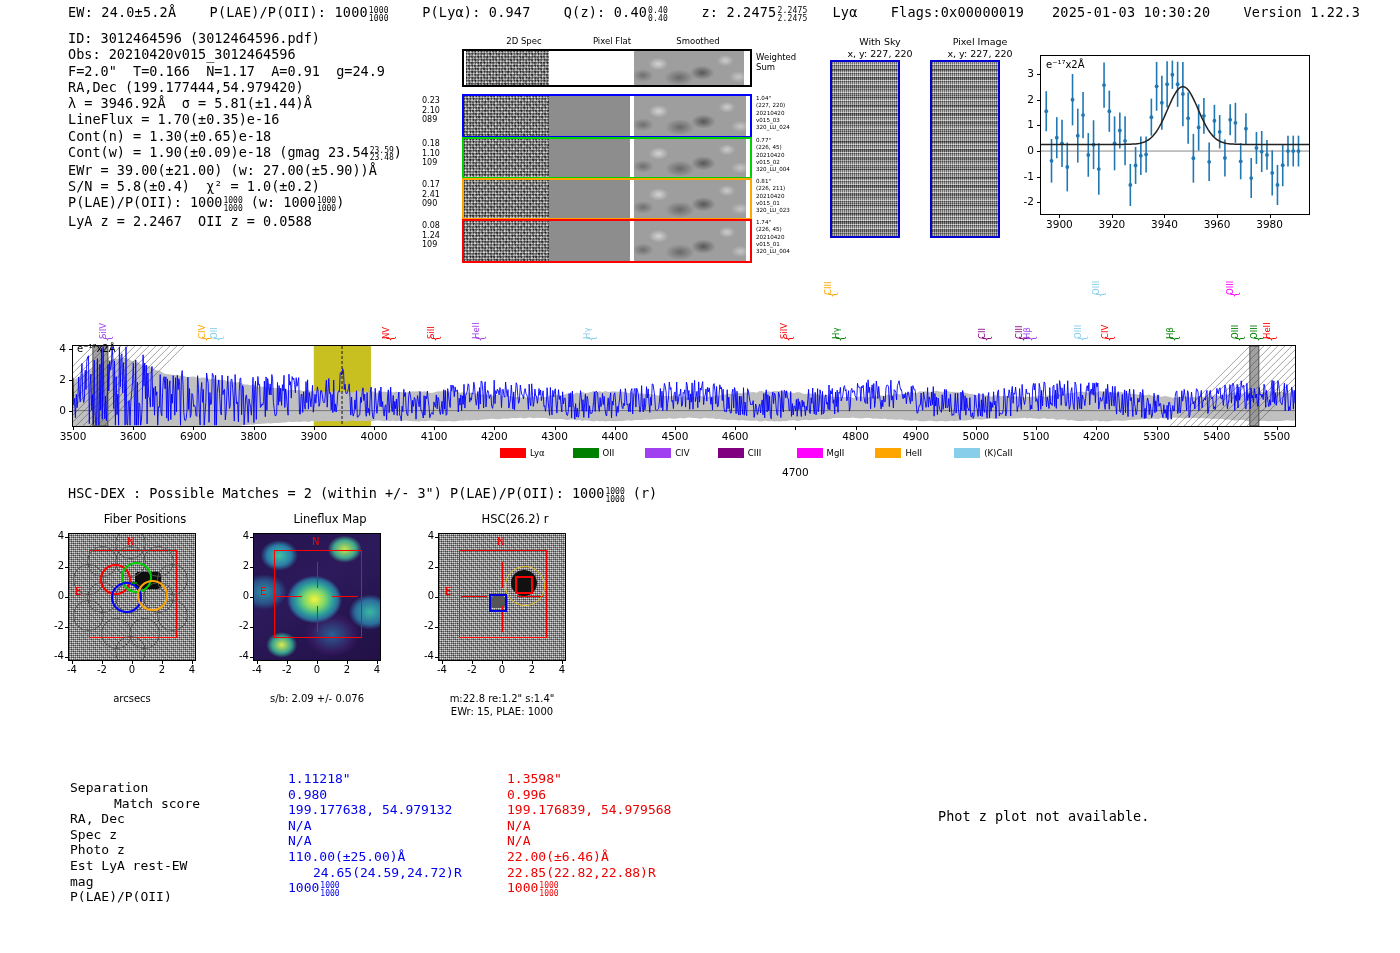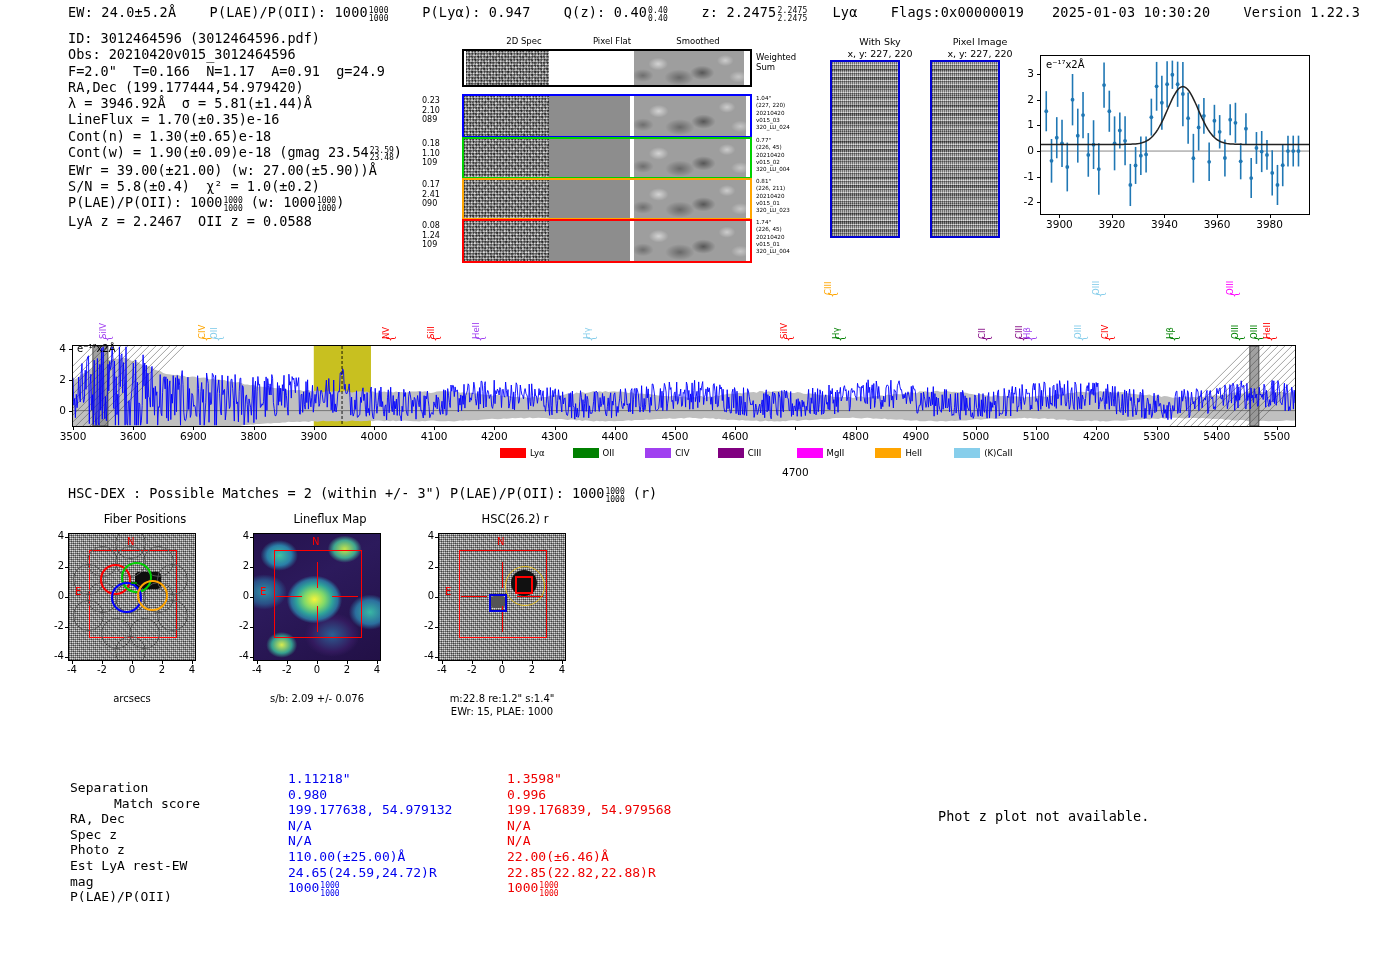--- a/index.html
+++ b/index.html
@@ -662,21 +662,21 @@
     <div class="lab" style="top: 68.4px;">Photo z</div>
     <div class="lab" style="top: 84px;">Est LyA rest-EW</div>
     <div class="lab" style="top: 99.6px;">mag</div>
     <div class="lab" style="top: 115.2px;">P(LAE)/P(OII)</div>
     <div class="c1" style="top: -3px;">1.11218"</div>
     <div class="c1" style="top: 12.6px;">0.980</div>
     <div class="c1" style="top: 28.2px;">199.177638, 54.979132</div>
     <div class="c1" style="top: 43.8px;">N/A</div>
     <div class="c1" style="top: 59.4px;">N/A</div>
     <div class="c1" style="top: 75px;">110.00(±25.00)Å</div>
-    <div class="c1" style="top: 90.6px;">24.65(24.59,24.72)R</div>
+    <div class="c1" style="top: 90.6px; margin-left: 25px;">24.65(24.59,24.72)R</div>
     <div class="c1" style="top: 106.2px;"><span>1000</span><span class="frac"><i>1000</i><i>1000</i></span></div>
     <div class="c2" style="top: -3px;">1.3598"</div>
     <div class="c2" style="top: 12.6px;">0.996</div>
     <div class="c2" style="top: 28.2px;">199.176839, 54.979568</div>
     <div class="c2" style="top: 43.8px;">N/A</div>
     <div class="c2" style="top: 59.4px;">N/A</div>
     <div class="c2" style="top: 75px;">22.00(±6.46)Å</div>
     <div class="c2" style="top: 90.6px;">22.85(22.82,22.88)R</div>
     <div class="c2" style="top: 106.2px;"><span>1000</span><span class="frac"><i>1000</i><i>1000</i></span></div>
   </div>

